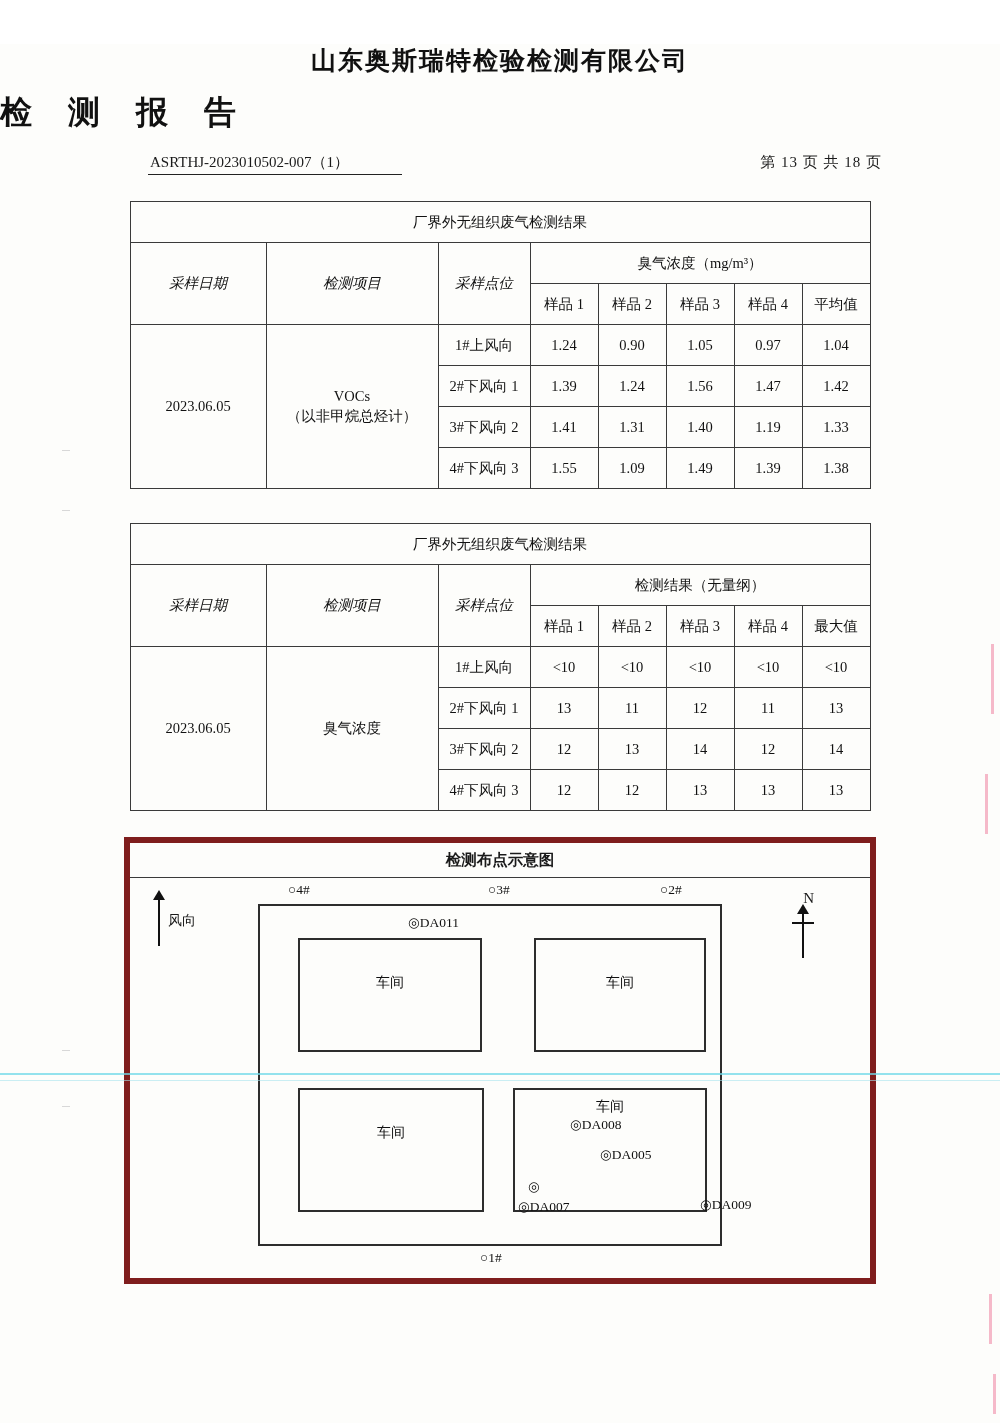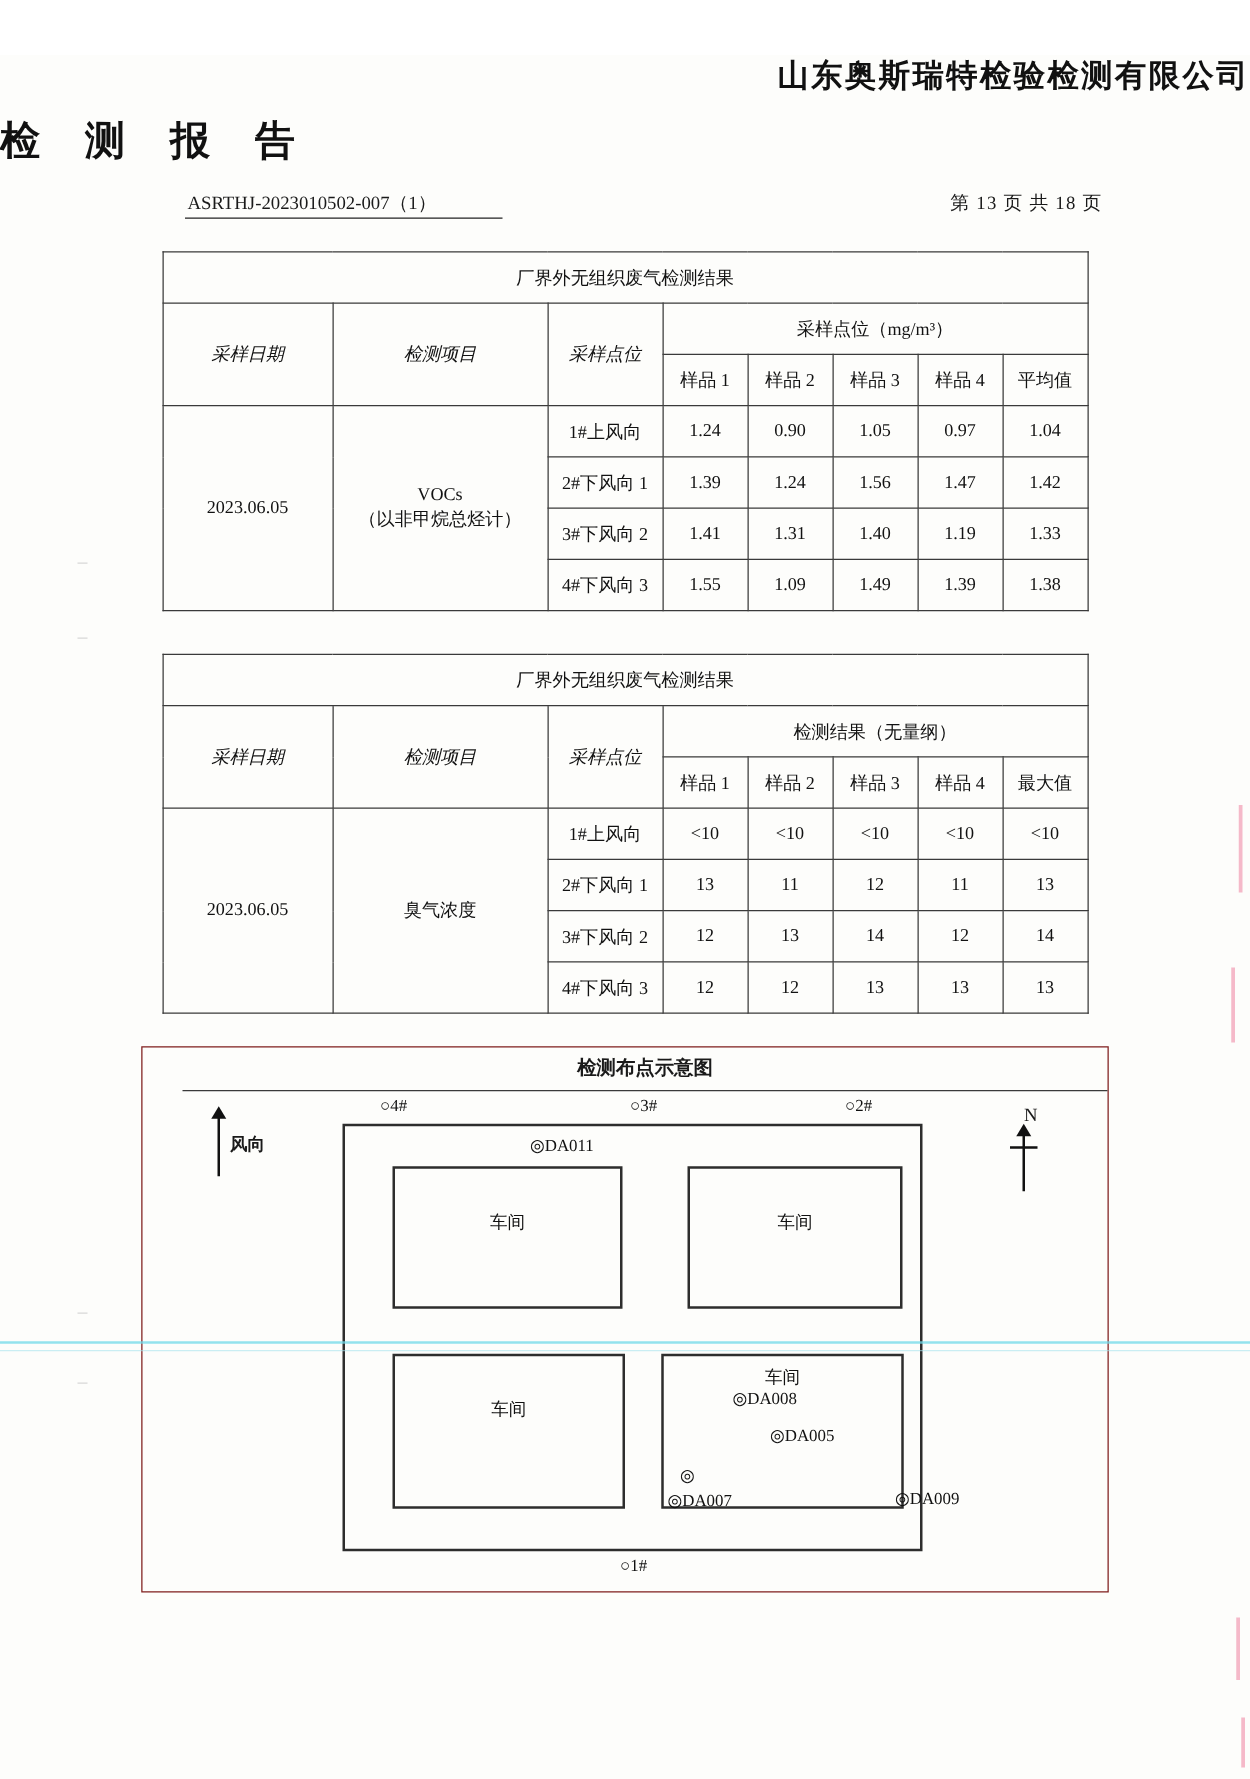--- a/index.html
+++ b/index.html
@@ -16,21 +16,21 @@
     overflow: hidden;
   }
   .page {
     position: relative;
     width: 1000px;
     height: 1423px;
     background: #fdfdfb;
   }
   
   .company-name {
-    text-align: right;
+    text-align: center;
     font-size: 25px;
     font-weight: bold;
     letter-spacing: 2px;
     margin-top: 44px;
     color: #111;
   }
   .report-title {
     text-align: left;
     font-size: 32px;
     font-weight: bold;
@@ -73,22 +73,21 @@
   }
   .tbl-wrap { margin-top: 26px; }
   .tbl-title { font-size: 15.5px; font-weight: bold; height: 36px; }
   .hdr { font-size: 15px; font-style: italic; }
   .colspan-title { font-size: 15px; }
   .two-line { line-height: 1.35; }
   
   .diagram-wrap {
     width: 740px;
     margin: 26px auto 16px auto;
-    border: 1px solid #7f1d1d;
-    padding-left: 32px;
+    border: 6px solid #7f1d1d;
   }
   .diagram-title {
     text-align: center;
     font-size: 15.5px;
     font-weight: bold;
     border-bottom: 1px solid #3a3a3a;
     height: 34px;
     line-height: 34px;
   }
   .diagram-body {
@@ -137,21 +136,21 @@
     background: #111;
   }
   .wind-arrow::before {
     content: "";
     position: absolute;
     left: -5px; top: -8px;
     border-left: 6px solid transparent;
     border-right: 6px solid transparent;
     border-bottom: 10px solid #111;
   }
-  .wind-label { position: absolute; left: 38px; top: 34px; font-size: 14px; font-weight: bold; }
+  .wind-label { position: absolute; left: 38px; top: 34px; font-size: 14px; }
   .north {
     position: absolute;
     right: 56px;
     top: 12px;
     text-align: center;
     font-size: 15px;
   }
   .north-stem {
     position: absolute;
     right: 66px;
@@ -232,21 +231,21 @@
           <col style="width:68px">
       </colgroup>
       <tbody>
           <tr>
         <td class="tbl-title" colspan="8">厂界外无组织废气检测结果</td>
       </tr>
       <tr>
         <td class="hdr" rowspan="2">采样日期</td>
         <td class="hdr" rowspan="2">检测项目</td>
         <td class="hdr" rowspan="2">采样点位</td>
-        <td class="colspan-title" colspan="5">采样点位（mg/m³）</td>
+        <td class="colspan-title" colspan="5">臭气浓度（mg/m³）</td>
       </tr>
       <tr>
         <td>样品 1</td>
         <td>样品 2</td>
         <td>样品 3</td>
         <td>样品 4</td>
         <td>平均值</td>
       </tr>
       <tr>
         <td rowspan="4">2023.06.05</td>

